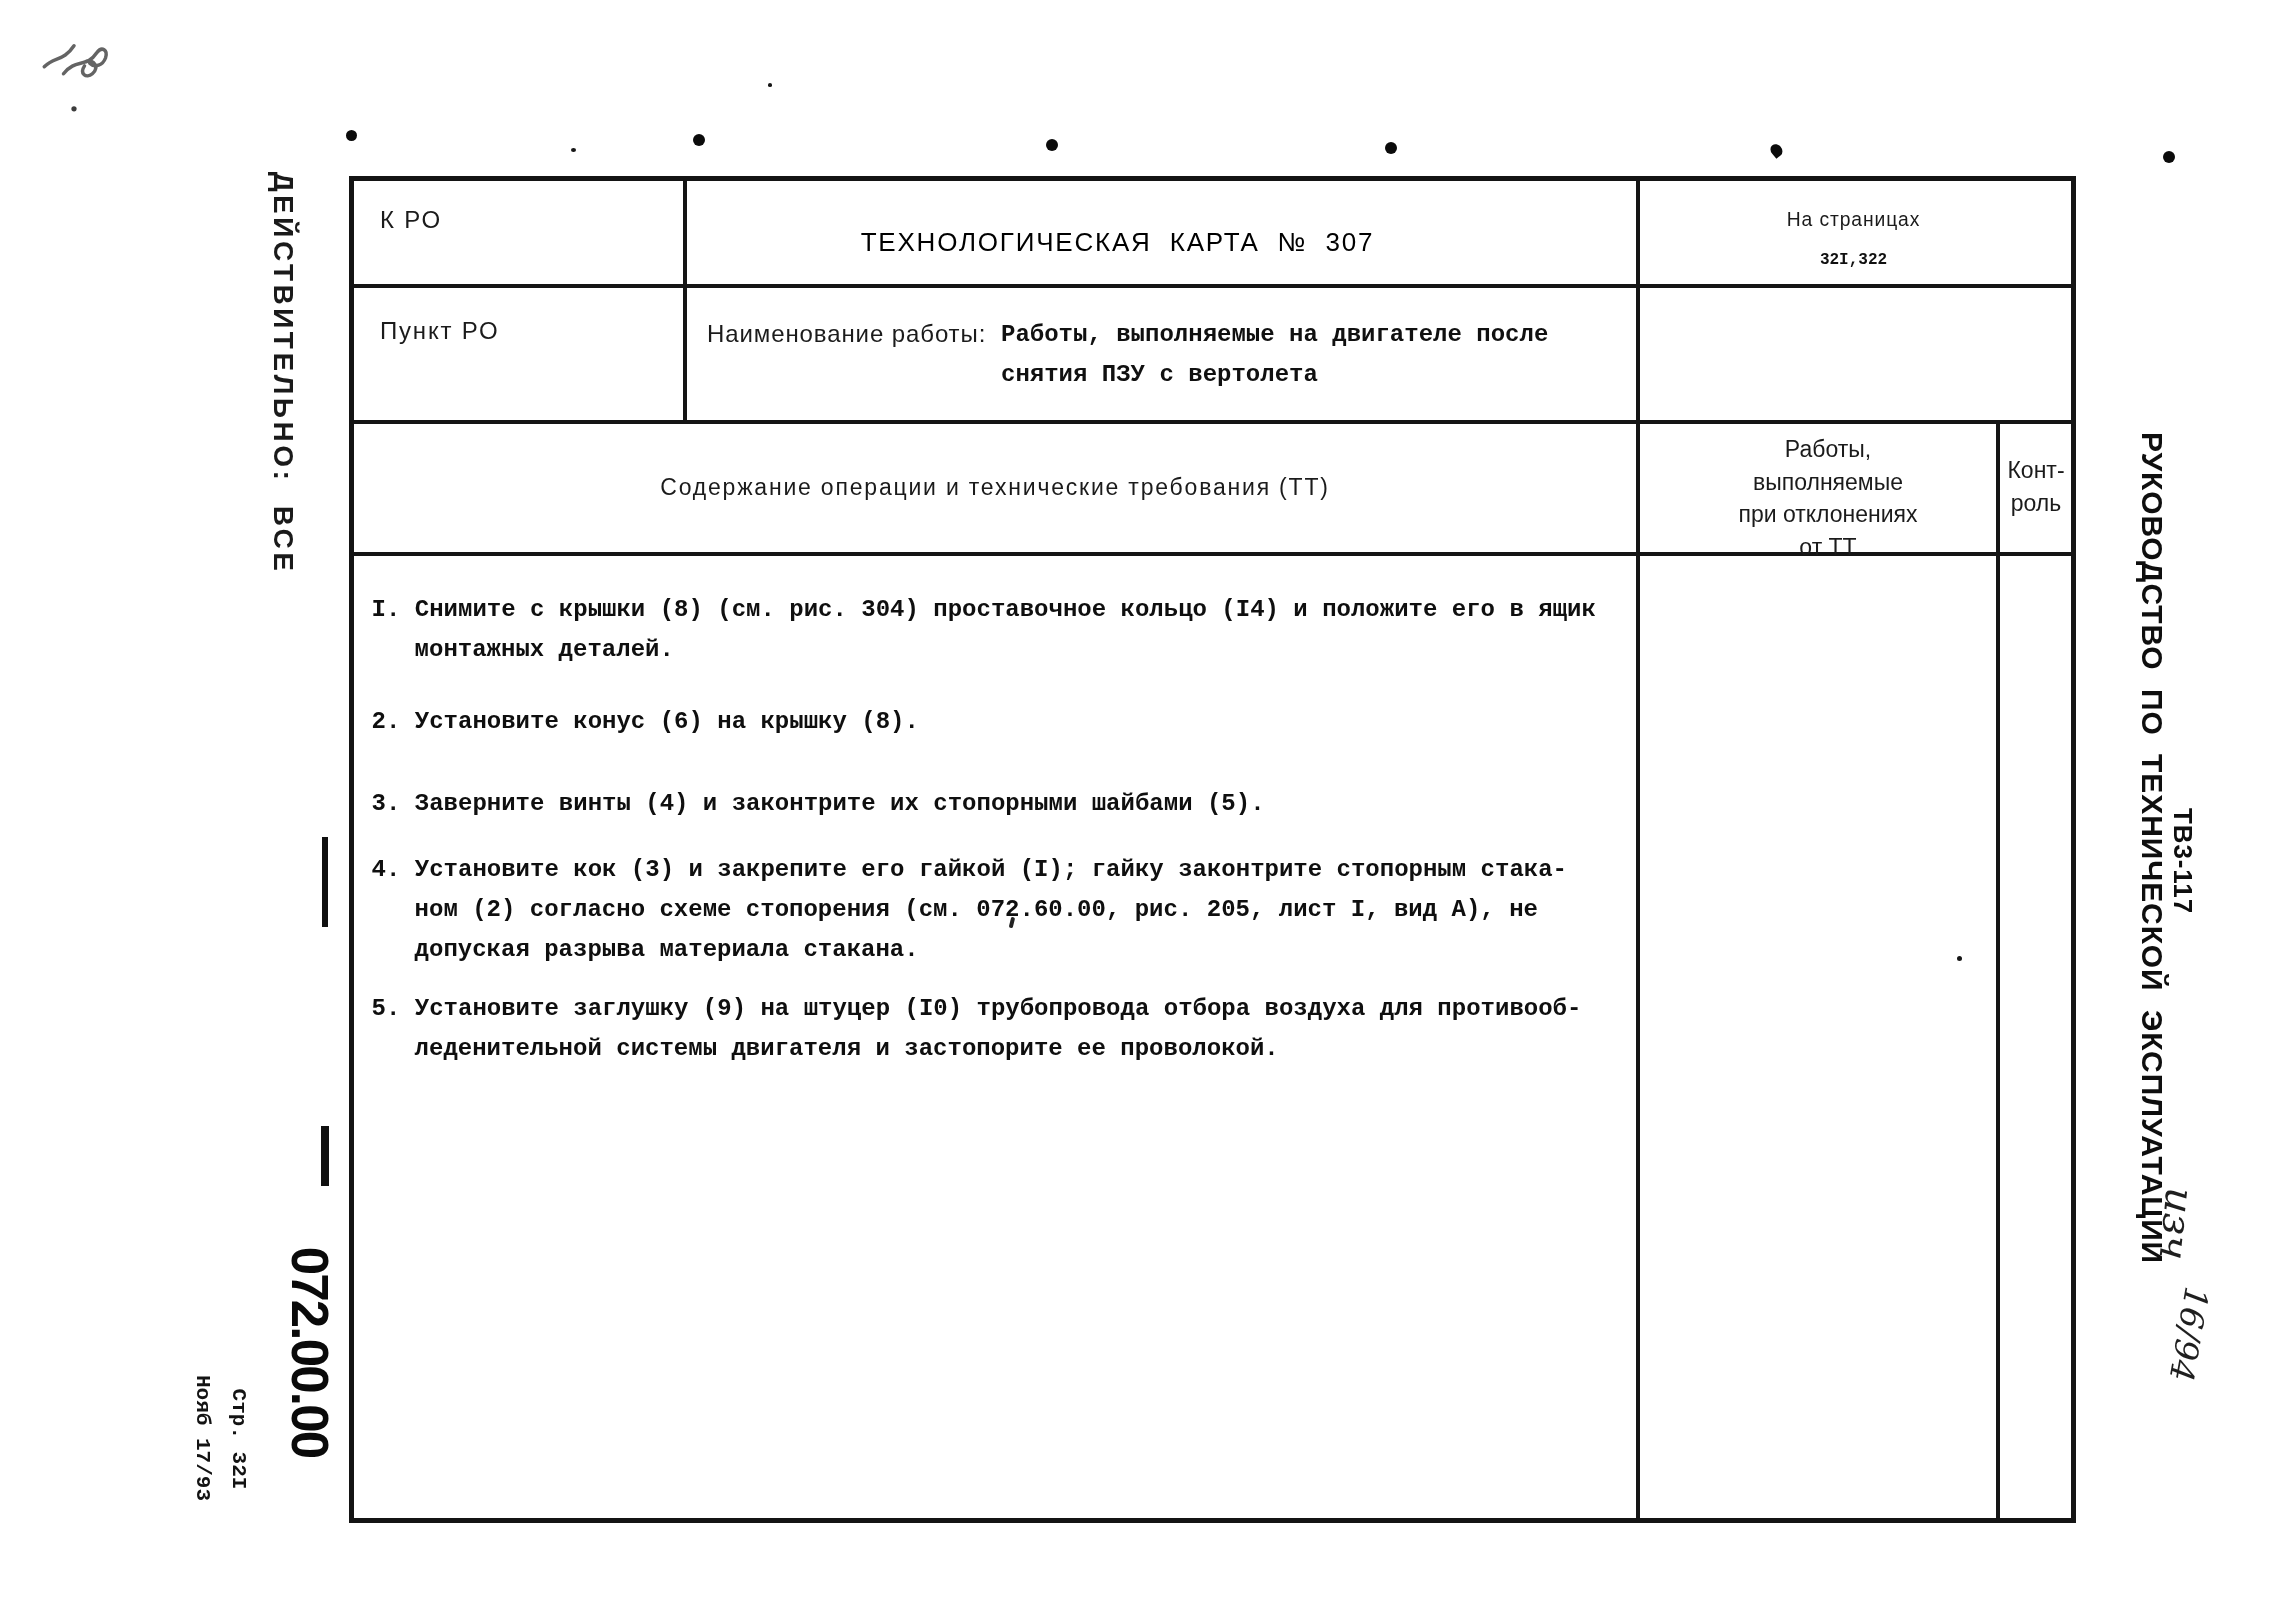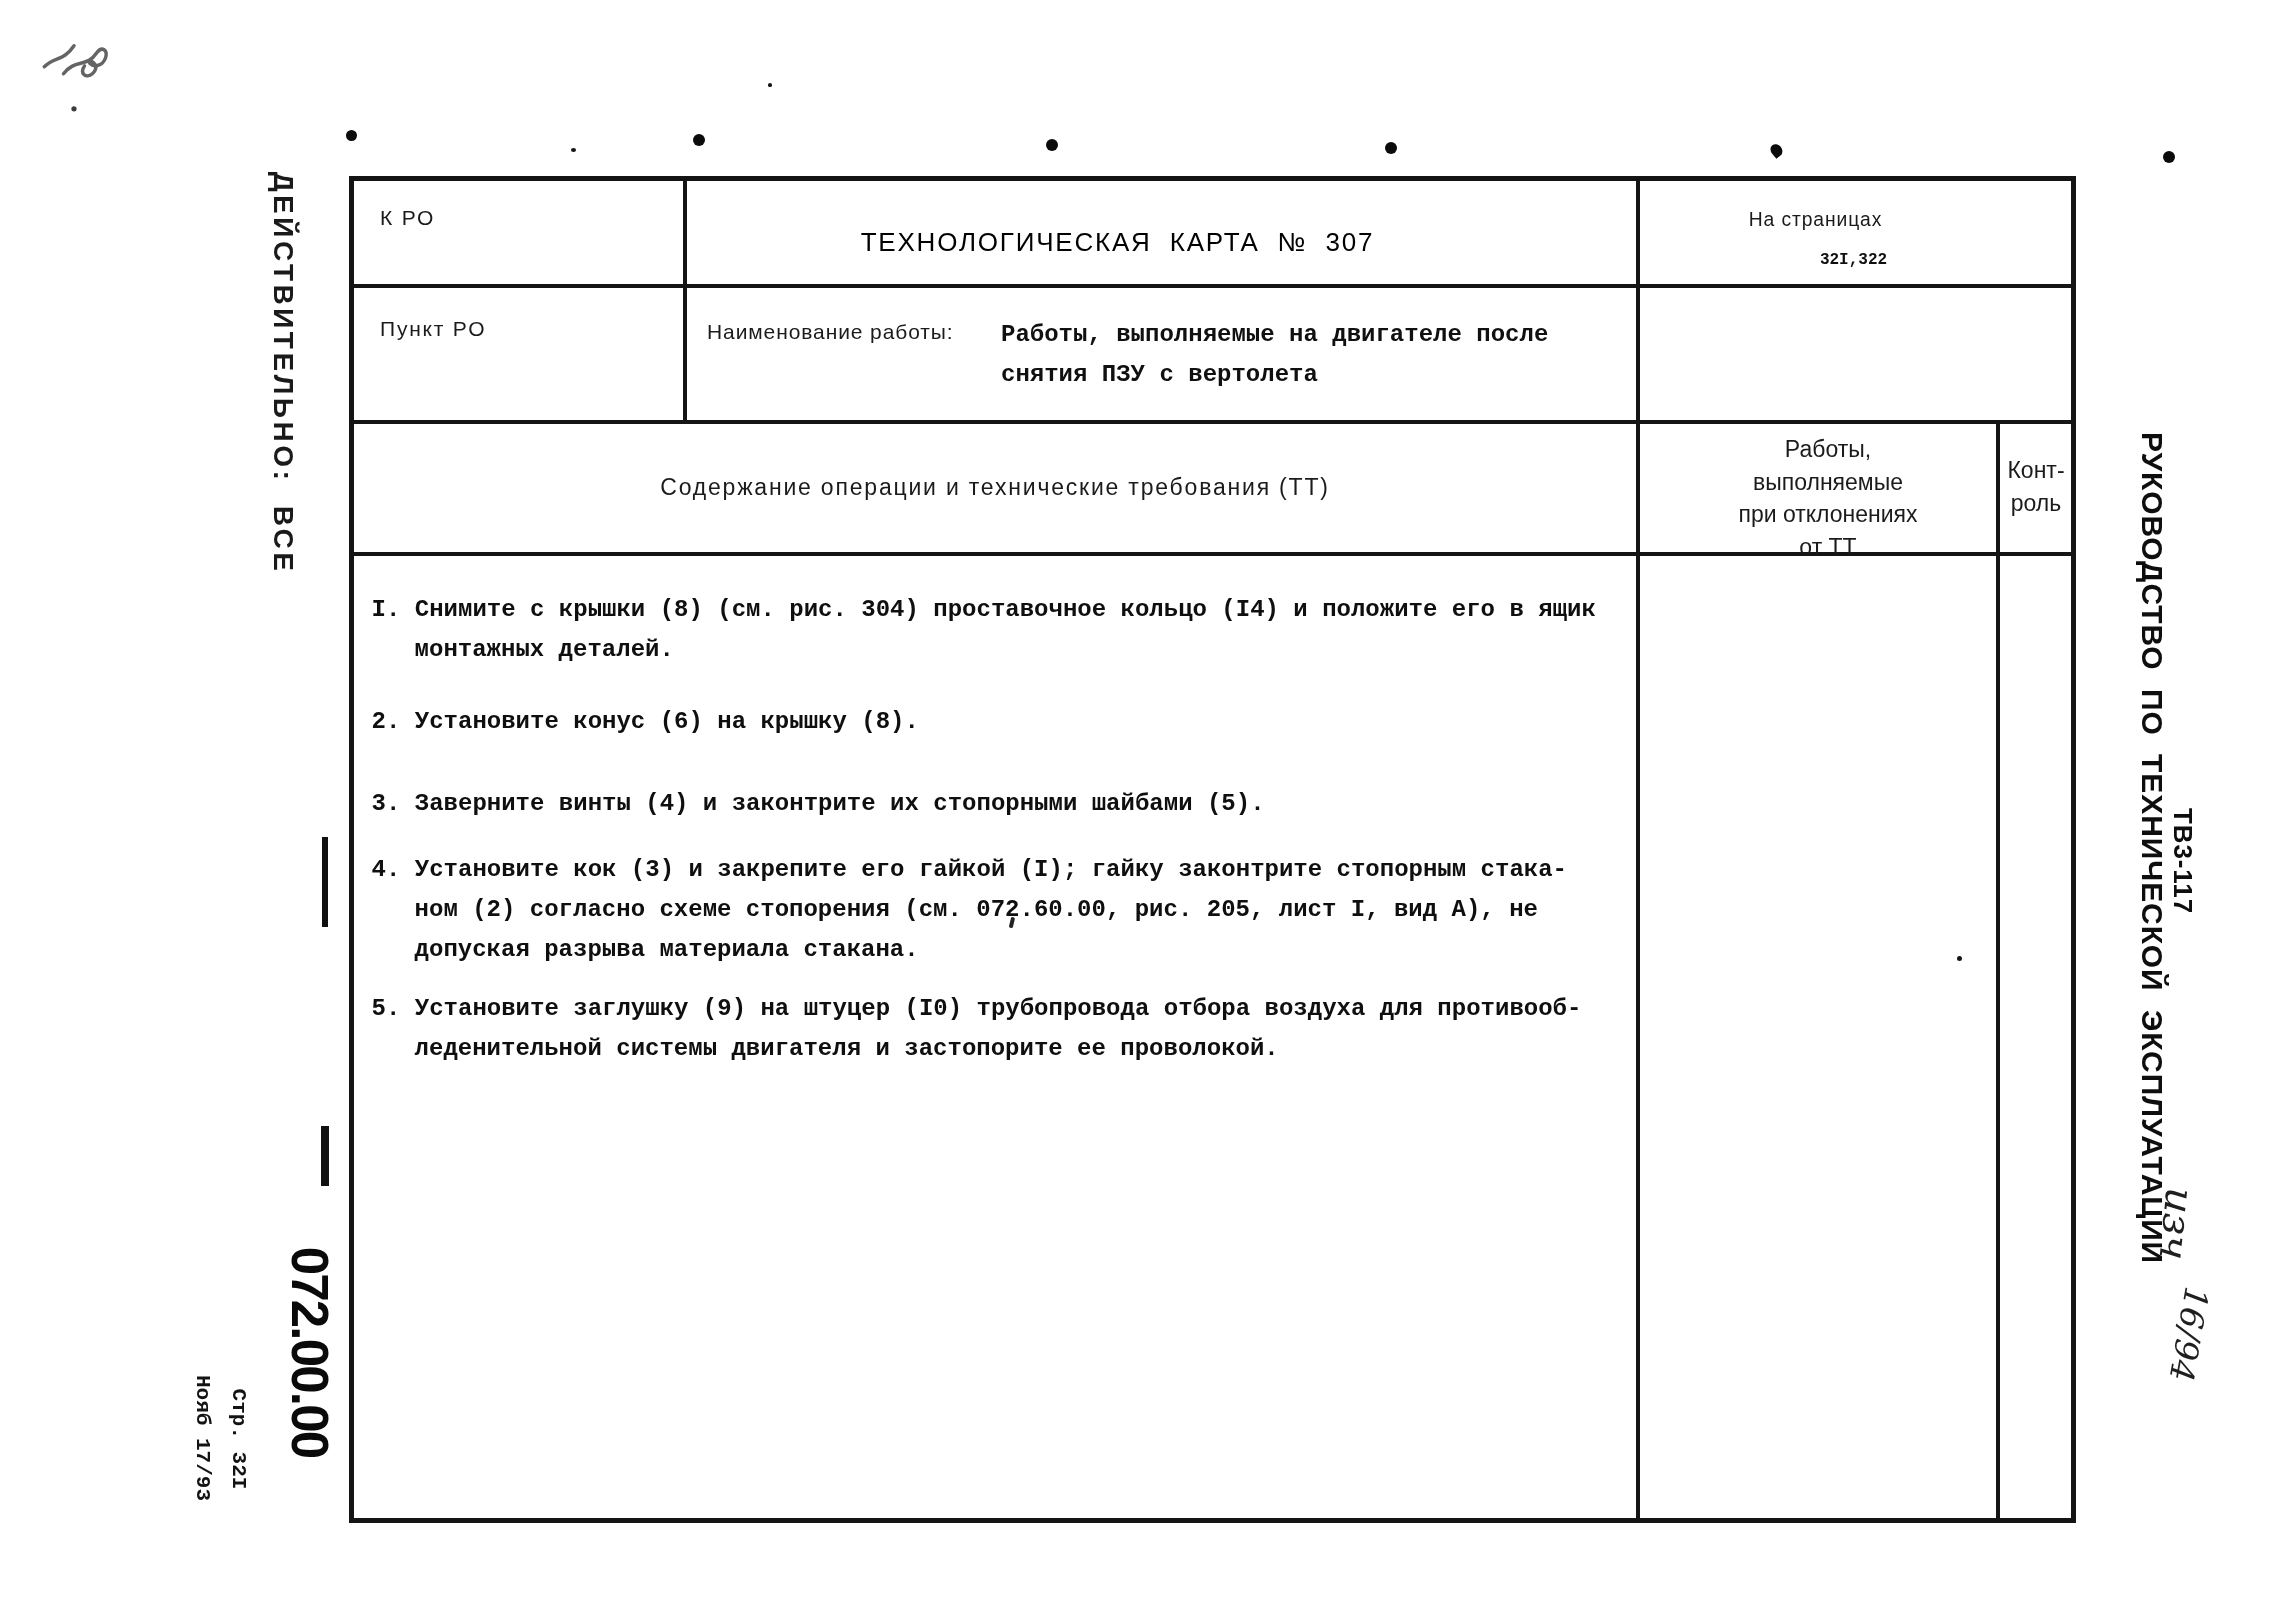--- a/index.html
+++ b/index.html
@@ -17,21 +17,21 @@
   .speck{position:absolute;background:#161616;border-radius:50%;}
   .tick-mark{position:absolute;background:#101010;}
   .apostrophe{position:absolute;width:3.5px;height:10.5px;background:#222;transform:rotate(14deg);border-radius:1.8px;}
   
   .card-table{
     position:absolute;left:349px;top:176px;width:1727px;height:1347px;
     border:5.3px solid #141414;box-sizing:border-box;background:transparent;
   }
   .hline{position:absolute;left:0;right:0;height:4.4px;background:#151515;}
   .vline{position:absolute;width:4.4px;background:#151515;}
-  .cell-label{position:absolute;font-size:21px;letter-spacing:1.8px;color:#1b1b1b;white-space:pre;}
+  .cell-label{position:absolute;font-size:24px;letter-spacing:1.8px;color:#1b1b1b;white-space:pre;}
   .small-label{position:absolute;font-size:19.3px;letter-spacing:0.9px;color:#1b1b1b;}
   .card-title{
     position:absolute;font-size:26px;letter-spacing:1.8px;white-space:pre;
     text-align:center;color:#000000;transform:translateX(-42px);
   }
   .tw{font-family:"Liberation Mono",monospace;font-weight:bold;color:#101010;}
   .pages-value{position:absolute;font-size:16px;text-align:center;}
   .work-value{position:absolute;font-size:24px;line-height:40px;white-space:pre;}
   .col-head{position:absolute;text-align:center;font-size:23px;letter-spacing:1.8px;color:#1b1b1b;}
   .col-head-multi{position:absolute;text-align:center;font-size:23px;line-height:32.5px;color:#1b1b1b;white-space:pre;}
@@ -108,21 +108,21 @@
 
     <div class="hline" style="top:103px;"></div>
     <div class="hline" style="top:239px;"></div>
     <div class="hline" style="top:371px;"></div>
     <div class="vline" style="left:329px;top:0;height:243px;"></div>
     <div class="vline" style="left:1282px;top:0;bottom:0;"></div>
     <div class="vline" style="left:1642px;top:239px;bottom:0;"></div>
 
     <div class="cell-label" style="left:26px;top:24.6px;">К РО</div>
     <div class="card-title" style="left:329px;top:46px;width:953px;">ТЕХНОЛОГИЧЕСКАЯ  КАРТА  №  307</div>
-    <div class="small-label" style="left:1244px;top:28px;width:435px;text-align:center;">На страницах</div>
+    <div class="small-label" style="left:1282px;top:28px;width:435px;text-align:center;">На страницах</div>
     <div class="pages-value tw" style="left:1282px;top:70px;width:435px;">32I,322</div>
 
     <div class="cell-label" style="left:26px;top:136px;">Пункт РО</div>
     <div class="cell-label" style="left:353px;top:139px;letter-spacing:0.9px;">Наименование работы:</div>
     <div class="work-value tw" style="left:647px;top:134px;">Работы, выполняемые на двигателе после
 снятия ПЗУ с вертолета</div>
 
     <div class="col-head" style="left:0;top:293px;width:1282px;">Содержание операции и технические требования (ТТ)</div>
     <div class="col-head-multi" style="left:1282px;top:252px;width:360px;margin-left:12px;">Работы,
 выполняемые

